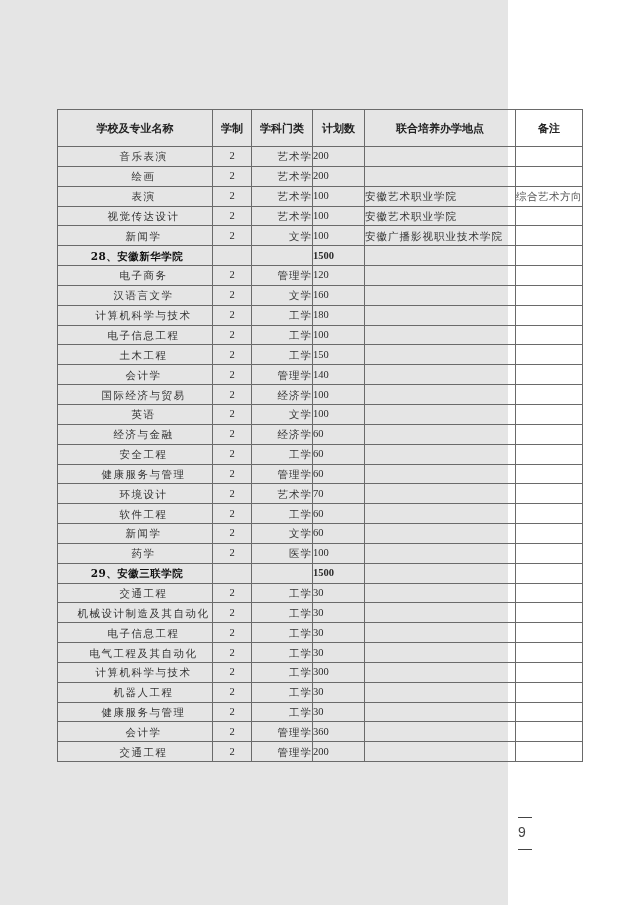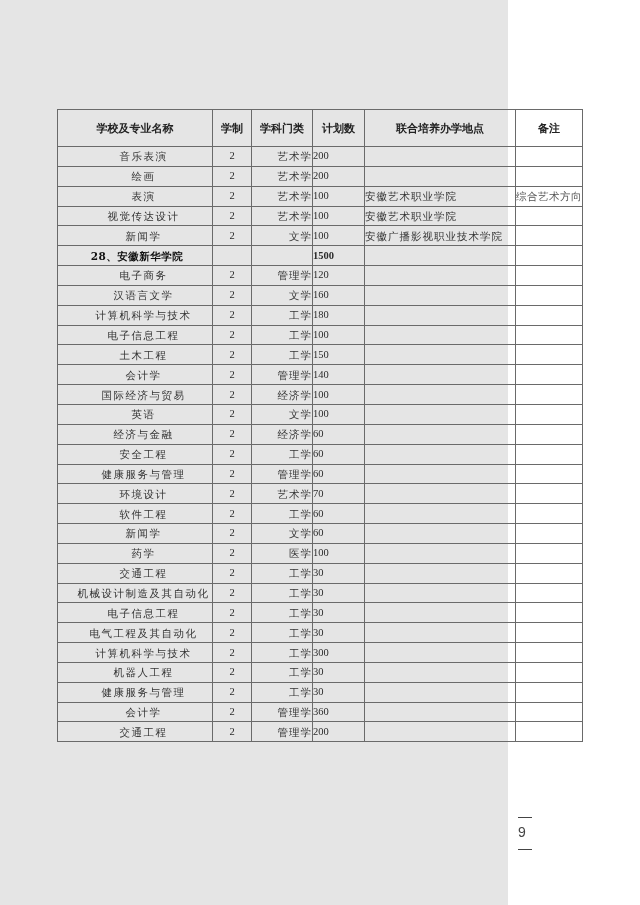--- a/index.html
+++ b/index.html
@@ -207,20 +207,28 @@
           <td class="remark"></td>
         </tr>
         <tr class="item">
           <td class="name">药学</td>
           <td class="years">2</td>
           <td class="subject">医学</td>
           <td class="num">100</td>
           <td class="site"></td>
           <td class="remark"></td>
         </tr>
+        <tr class="section">
+          <td class="name">29、安徽三联学院</td>
+          <td class="years"></td>
+          <td class="subject"></td>
+          <td class="num">1500</td>
+          <td class="site"></td>
+          <td class="remark"></td>
+        </tr>
         <tr class="item">
           <td class="name">交通工程</td>
           <td class="years">2</td>
           <td class="subject">工学</td>
           <td class="num">30</td>
           <td class="site"></td>
           <td class="remark"></td>
         </tr>
         <tr class="item">
           <td class="name">机械设计制造及其自动化</td>

